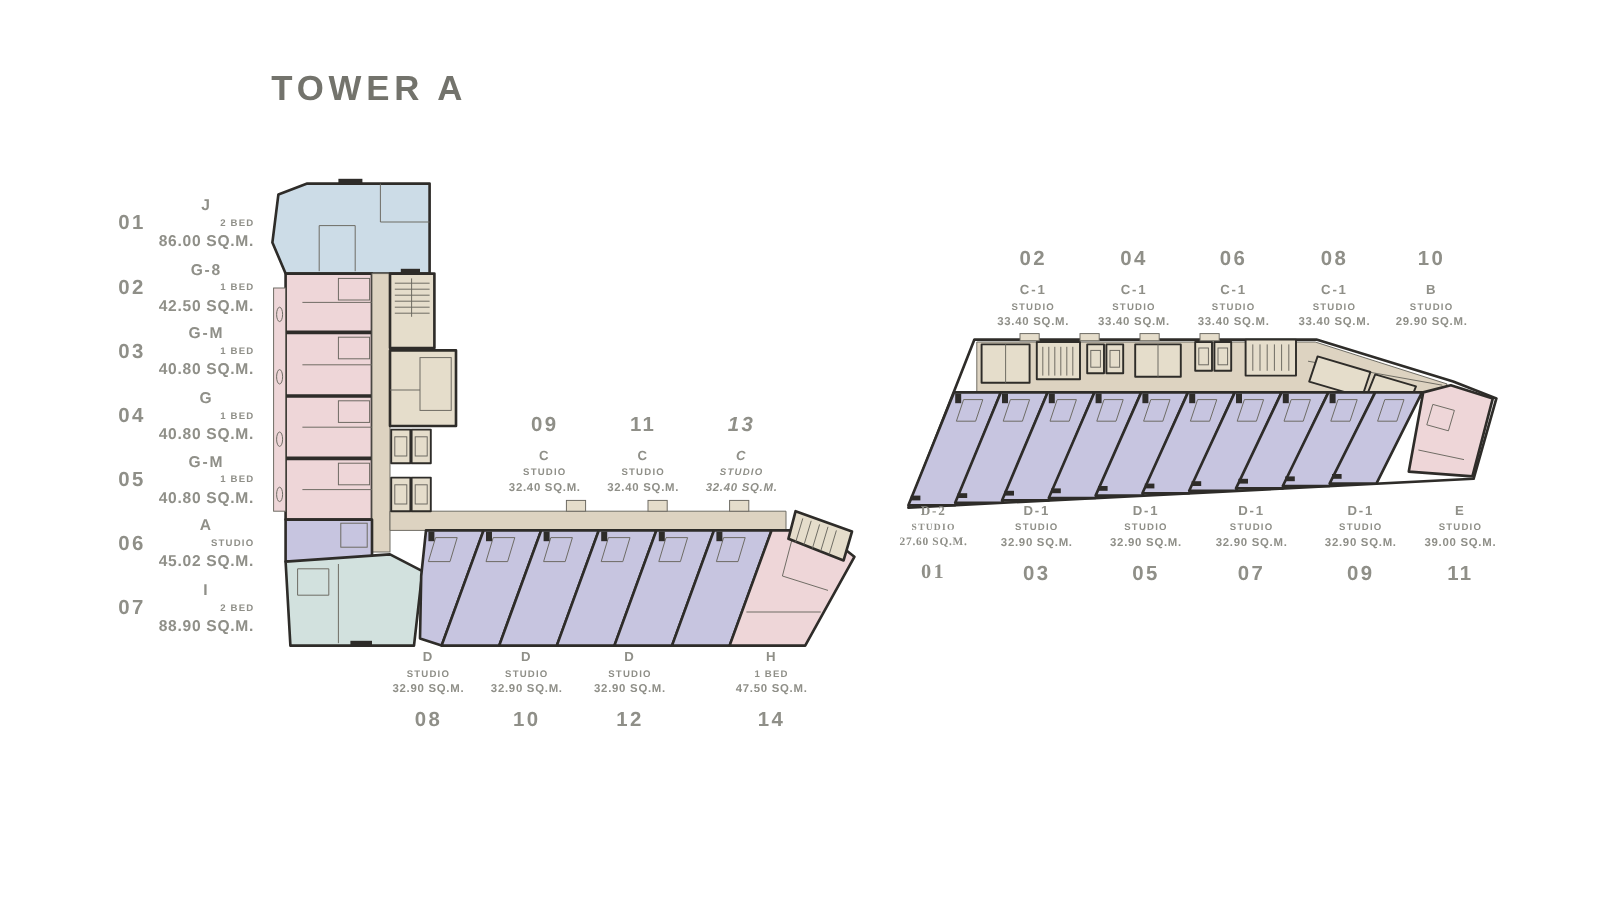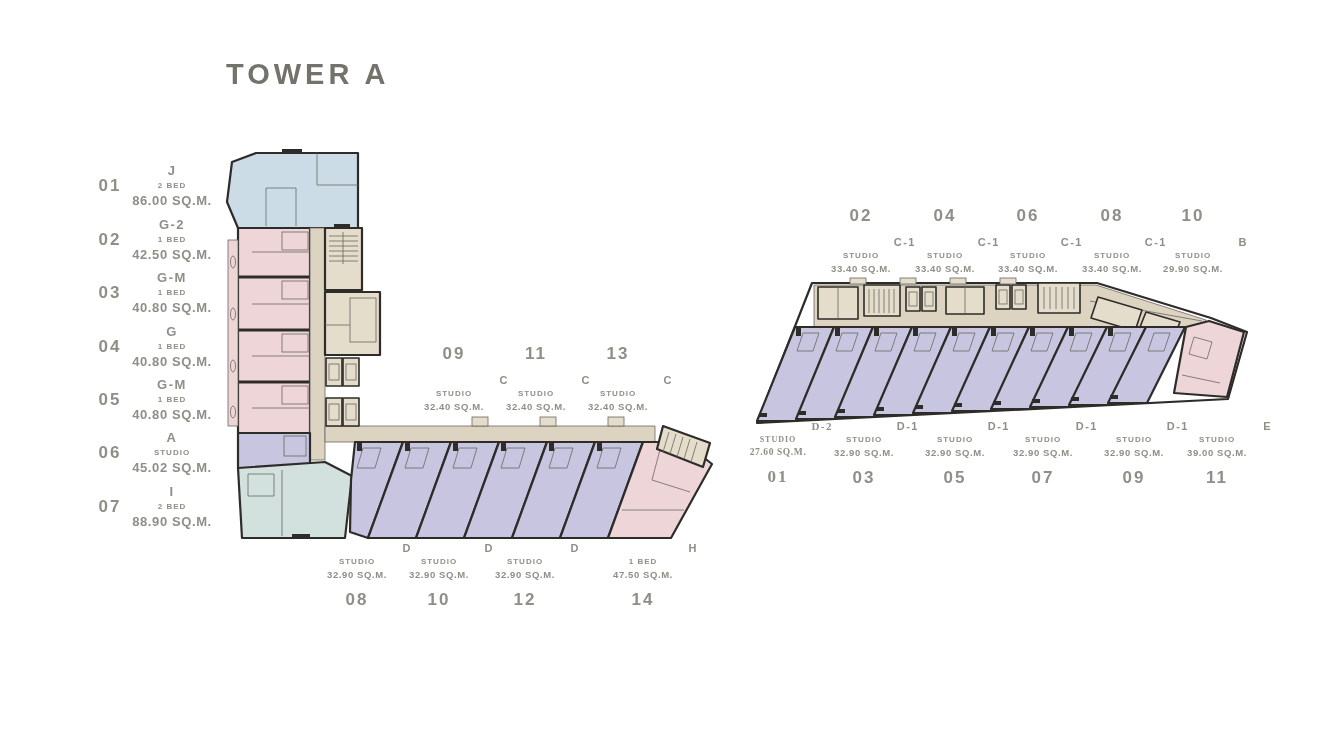--- a/index.html
+++ b/index.html
@@ -8,31 +8,31 @@
     background:#ffffff; overflow:hidden;
     font-family:"Liberation Sans","DejaVu Sans",sans-serif;
   }
   .tower-title{
     position:absolute; font-size:29px; font-weight:bold; letter-spacing:4px;
     color:var(--title_text); white-space:nowrap;
   }
   
   .ulabel{ position:absolute; width:110px; text-align:center; color:var(--label_text); font-weight:bold; }
   .ulabel .no{ font-size:17px; letter-spacing:2px; }
-  .ulabel .type{ font-size:11px; letter-spacing:1.5px;text-align:right; }
+  .ulabel .type{ font-size:11px; letter-spacing:1.5px; }
   .ulabel .bed{ font-size:8px; letter-spacing:1px; margin-top:3px; }
   .ulabel .area{ font-size:9.5px; letter-spacing:.6px; margin-top:3px; }
   .ulabel.num-top .no{ margin-bottom:10px; }
   .ulabel.num-bottom .no{ margin-top:10px; }
   
   .a-row{ position:absolute; left:88px; width:124px; display:flex; align-items:center; color:var(--label_text); font-weight:bold; }
   .a-row .no{ width:44px; text-align:center; font-size:17px; letter-spacing:2px; }
   .a-row .info{ flex:1; text-align:center; }
   .a-row .type{ font-size:13px; letter-spacing:1.5px; }
-  .a-row .bed{ font-size:8px; letter-spacing:1px; margin-top:3px; }
+  .a-row .bed{ font-size:8px; letter-spacing:1px; margin-top:3px;text-align:right; }
   .a-row .area{ font-size:13px; letter-spacing:.6px; margin-top:3px; }
   .plan{ position:absolute; }
   
   .f-blue{fill:var(--blue);} .f-pink{fill:var(--pink);} .f-lav{fill:var(--lavender);}
   .f-teal{fill:var(--teal);} .f-beige{fill:var(--beige);} .f-core{fill:var(--core);}
   .f-wall{fill:var(--wall);} .f-white{fill:#ffffff;} .f-none{fill:none;}
   .s-wall{stroke:var(--wall);stroke-width:2.2;stroke-linejoin:round;}
   .s-wall2{stroke:var(--wall);stroke-width:1.6;stroke-linejoin:round;}
   .s-thin{stroke:var(--line);stroke-width:.8;}
   .s-comp{stroke:var(--compass);stroke-width:.9;}
@@ -210,21 +210,21 @@
     <div class="no">01</div>
     <div class="info">
         <div class="type">J</div>
         <div class="bed">2 BED</div>
         <div class="area">86.00 SQ.M.</div>
       </div>
   </div>
   <div class="a-row" style="top:217px;">
     <div class="no">02</div>
     <div class="info">
-        <div class="type">G-2</div>
+        <div class="type">G-8</div>
         <div class="bed">1 BED</div>
         <div class="area">42.50 SQ.M.</div>
       </div>
   </div>
   <div class="a-row" style="top:270px;">
     <div class="no">03</div>
     <div class="info">
         <div class="type">G-M</div>
         <div class="bed">1 BED</div>
         <div class="area">40.80 SQ.M.</div>
@@ -268,21 +268,21 @@
     <div class="type">C</div>
     <div class="bed">STUDIO</div>
     <div class="area">32.40 SQ.M.</div>
   </div>
   <div class="ulabel num-top" style="left:481px; top:344px;">
     <div class="no">11</div>
     <div class="type">C</div>
     <div class="bed">STUDIO</div>
     <div class="area">32.40 SQ.M.</div>
   </div>
-  <div class="ulabel num-top" style="left:563px; top:344px;">
+  <div class="ulabel num-top" style="left:563px; top:344px;font-style:italic;">
     <div class="no">13</div>
     <div class="type">C</div>
     <div class="bed">STUDIO</div>
     <div class="area">32.40 SQ.M.</div>
   </div>
 
   <div class="ulabel num-bottom" style="left:302px; top:542px;">
     <div class="type">D</div>
     <div class="bed">STUDIO</div>
     <div class="area">32.90 SQ.M.</div>

